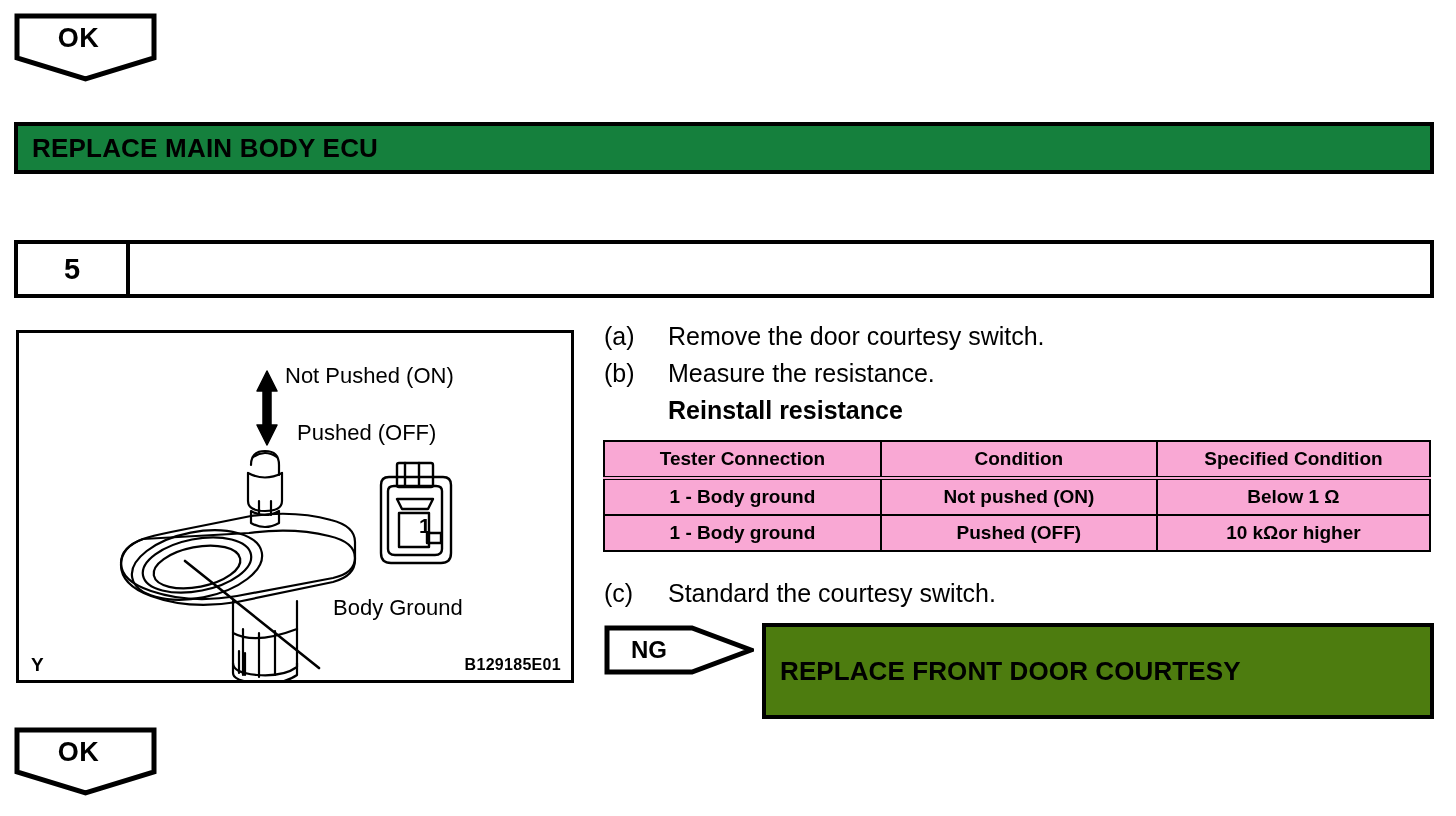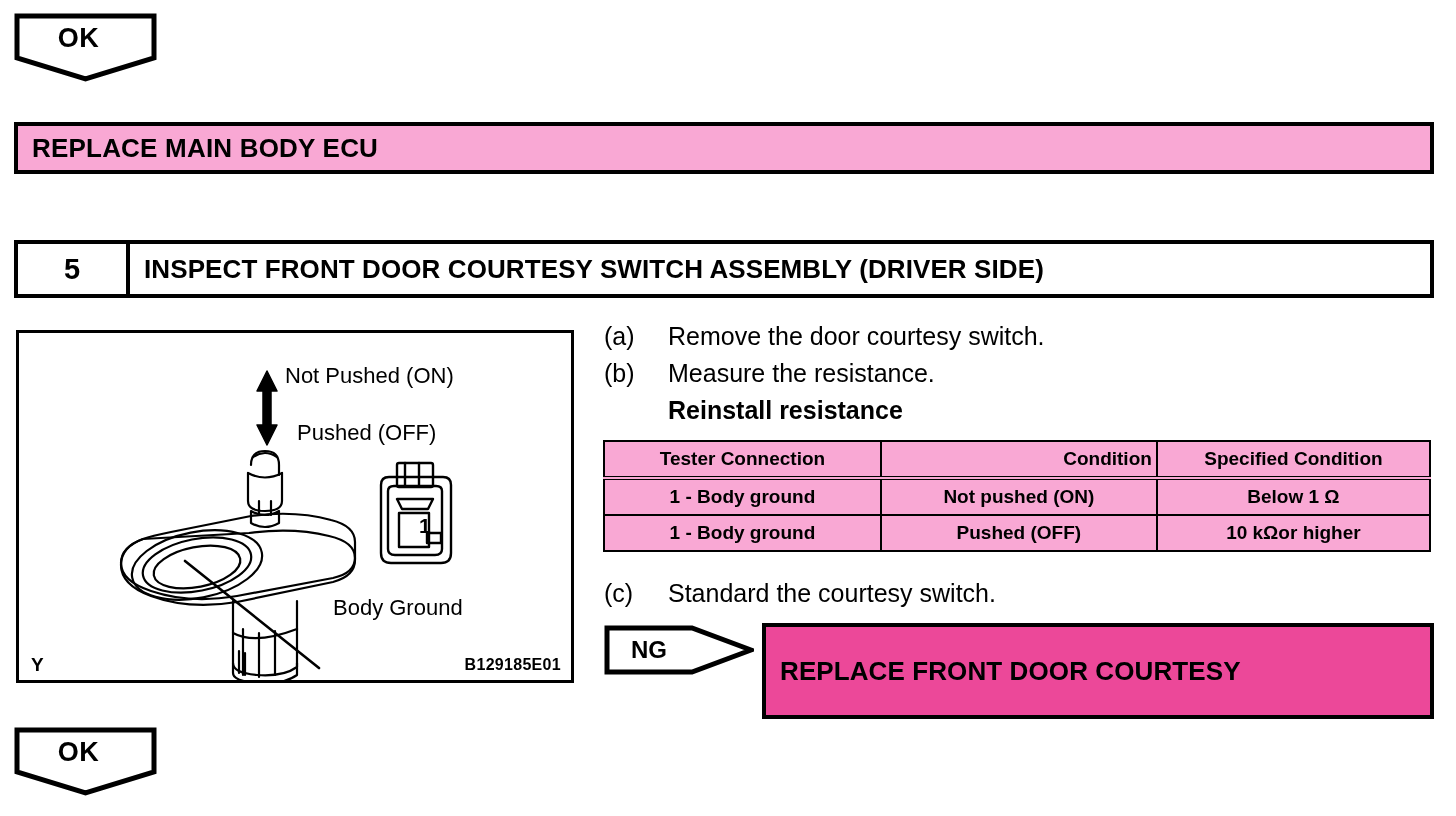--- a/index.html
+++ b/index.html
@@ -34,21 +34,21 @@
     letter-spacing: 0.5px;
     line-height: 30px;
   }
   #ok-arrow-top { left: 14px; top: 13px; }
   #ok-arrow-bottom { left: 14px; top: 727px; }
 
   
   .action-box {
     position: absolute;
     border: 4px solid #000;
-    background: #f9a8d4;
+    background: #15803d;
     box-sizing: border-box;
     display: flex;
     align-items: center;
   }
   .action-box .action-text {
     font-size: 26px;
     font-weight: bold;
     letter-spacing: 0.2px;
     padding-left: 14px;
   }
@@ -154,21 +154,21 @@
     border: 2px solid #000;
     text-align: center;
     font-size: 19px;
     font-weight: bold;
     height: 34px;
     padding: 0 4px;
   }
   #spec-table thead th { border-bottom: 2px solid #000; }
   #spec-table tbody tr:first-child td { border-top: 4px double #000; }
   #spec-table .col-tester { width: 277px; }
-  #spec-table .col-condition { width: 277px; text-align: right; }
+  #spec-table .col-condition { width: 277px; }
   #spec-table .col-spec { width: 274px; }
 
   
   #proc-reinstall {
     position: absolute;
     left: 604px;
     top: 575px;
     width: 840px;
   }
   #ng-arrow {
@@ -192,21 +192,21 @@
     position: absolute;
     left: 762px;
     top: 623px;
     width: 672px;
     height: 96px;
     border: 4px solid #000;
     box-sizing: border-box;
     display: flex;
     flex-direction: column;
     justify-content: center;
-    background: #ec4899;
+    background: #4d7c0f;
   }
   #replace-switch-box .action-line {
     font-size: 26px;
     font-weight: bold;
     padding-left: 14px;
     line-height: 38px;
     letter-spacing: 0.1px;
   }
 
   
@@ -225,21 +225,20 @@
   </svg>
   <div class="ok-label">OK</div>
 </div>
 
 <div class="action-box" id="replace-ecu-box">
   <span class="action-text">REPLACE MAIN BODY ECU</span>
 </div>
 
 <div id="step-header">
   <div class="step-number">5</div>
-  <div class="step-title">INSPECT FRONT DOOR COURTESY SWITCH ASSEMBLY (DRIVER SIDE)</div>
 </div>
 
 <div id="illustration-panel">
 
   <svg width="552" height="347" viewBox="0 0 552 347">
     <g fill="none" stroke="#000000" stroke-width="2.2" stroke-linejoin="round" stroke-linecap="round">
 
       <g>
         <polygon points="248,38 258,58 252,58 252,92 258,92 248,112 238,92 244,92 244,58 238,58" fill="#000000" stroke="#000000" stroke-width="1.5"></polygon>
       </g>

